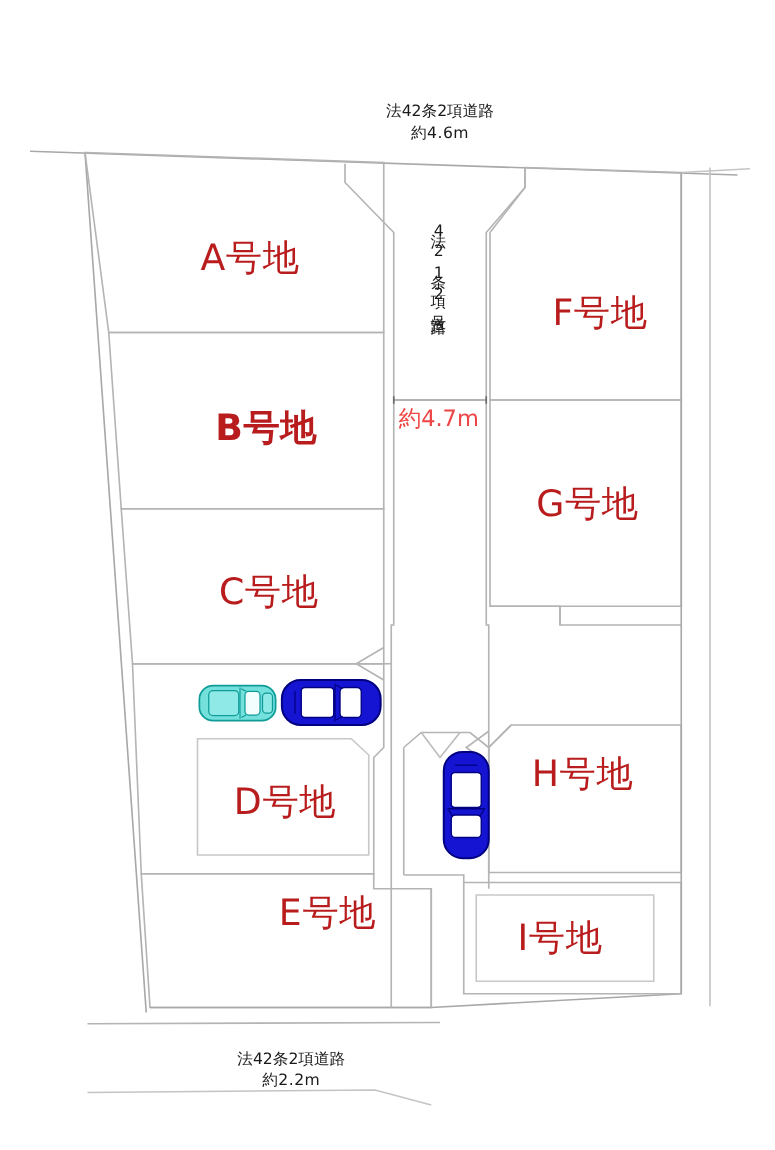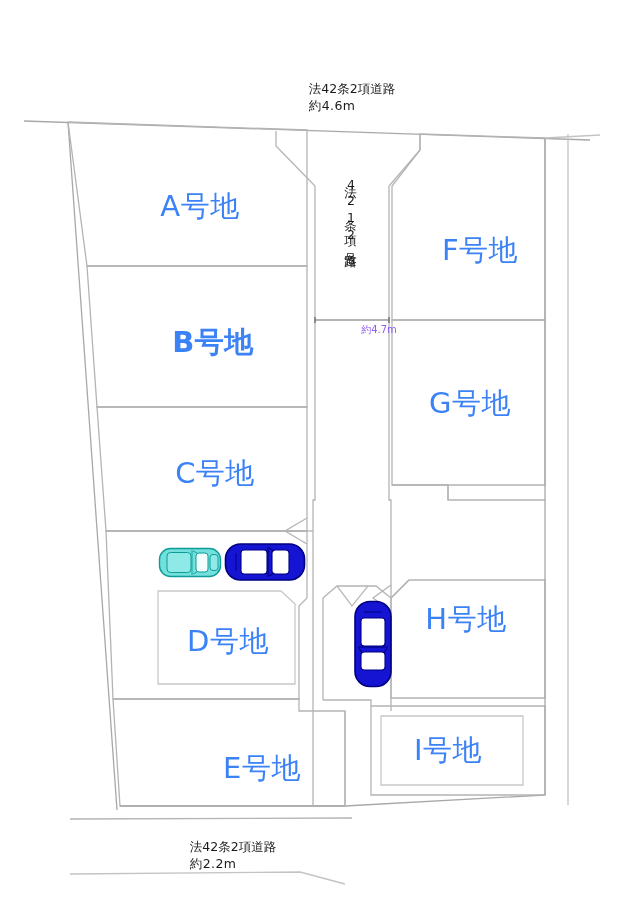--- a/index.html
+++ b/index.html
@@ -20,33 +20,34 @@
   }
   #plat-svg {
     position: absolute;
     left: 0;
     top: 0;
     width: 620px;
     height: 920px;
   }
   .lot-label {
     position: absolute;
-    color: #3b82f6;
+    color: #b91c1c;
     font-size: 29px;
     font-weight: 400;
     letter-spacing: 0.5px;
     white-space: nowrap;
     transform: translate(-50%, -50%);
     font-family: "DejaVu Sans", "Liberation Sans", sans-serif;
   }
   .road-note {
     position: absolute;
     color: #1a1a1a;
     font-size: 12.5px;
     line-height: 1.35;
+    text-align: center;
     white-space: nowrap;
     transform: translateX(-50%);
     font-family: "DejaVu Sans", "Liberation Sans", sans-serif;
   }
   .road-note .nm {
     display: block;
   }
   .road-note .nw {
     display: block;
     letter-spacing: 0.4px;
@@ -58,26 +59,25 @@
     line-height: 1.05;
     writing-mode: vertical-rl;
     text-orientation: upright;
     letter-spacing: 1px;
     white-space: nowrap;
     transform: translateX(-50%);
     font-family: "DejaVu Sans", "Liberation Sans", sans-serif;
   }
   .dim-text {
     position: absolute;
-    color: #8b5cf6;
-    font-size: 10px;
+    color: #ef4444;
+    font-size: 18px;
     white-space: nowrap;
     transform: translateX(-50%);
     font-family: "DejaVu Sans", "Liberation Sans", sans-serif;
-    margin-left: 28px;
   }
   .car {
     position: absolute;
   }
 </style>
 </head>
 <body>
 
 <div id="plat-root">
 
@@ -136,21 +136,21 @@
       <path d="M 313 711 L 313 806"></path>
       <path d="M 345 711 L 345 806"></path>
       <path d="M 307 531 L 313 531"></path>
     </g>
   </svg>
 
   <div class="lot-label" style="left:200px; top:207px;">A号地</div>
   <div class="lot-label" style="left:213px; top:343px;font-weight:bold;">B号地</div>
   <div class="lot-label" style="left:215px; top:474px;">C号地</div>
   <div class="lot-label" style="left:228px; top:642px;">D号地</div>
-  <div class="lot-label" style="left:262px; top:769px;">E号地</div>
+  <div class="lot-label" style="left:262px; top:731px;">E号地</div>
   <div class="lot-label" style="left:480px; top:251px;">F号地</div>
   <div class="lot-label" style="left:470px; top:404px;">G号地</div>
   <div class="lot-label" style="left:466px; top:620px;">H号地</div>
   <div class="lot-label" style="left:448px; top:751px;">I号地</div>
 
   <div class="road-note" style="left:352px; top:81px;">
     <span class="nm">法42条2項道路</span>
     <span class="nw">約4.6m</span>
   </div>
 

